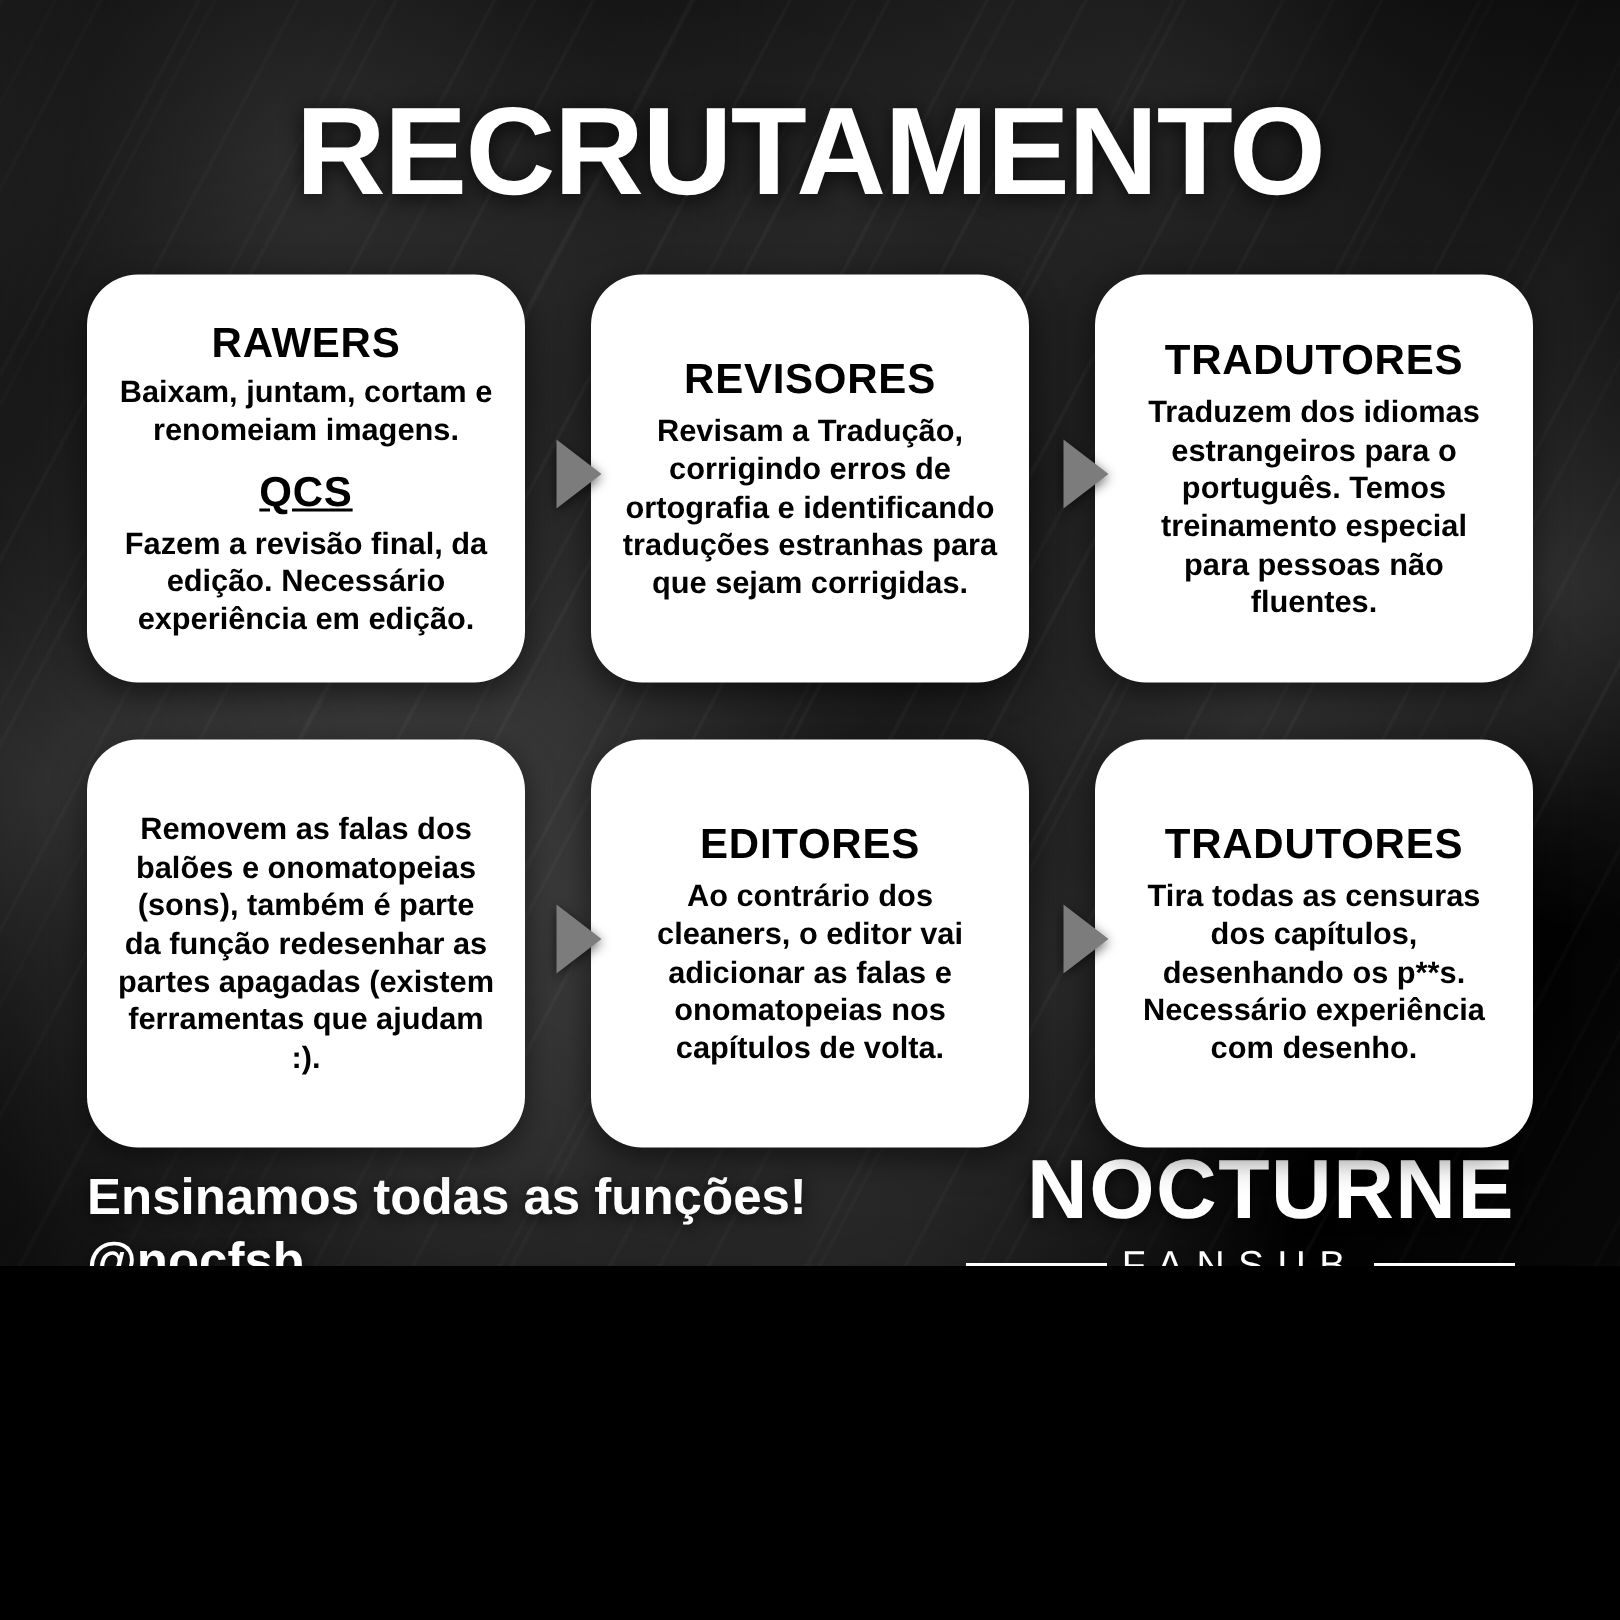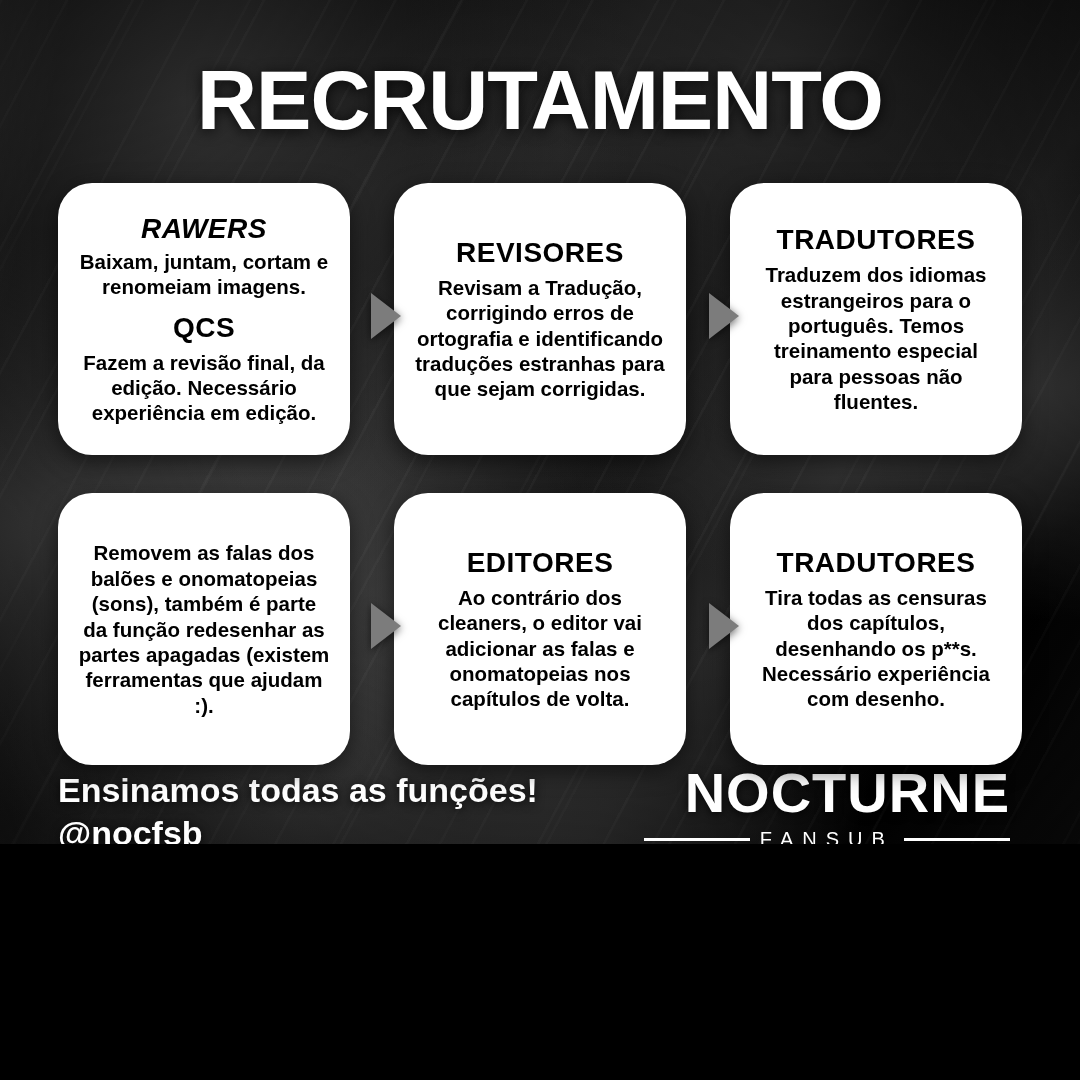--- a/index.html
+++ b/index.html
@@ -100,29 +100,30 @@
     text-align: center;
     color: #000;
     box-shadow: 0 6px 22px rgba(0,0,0,.55);
   }
   .card-title {
     font-size: 28px;
     font-weight: 700;
     letter-spacing: .5px;
     margin-bottom: 6px;
   }
-  .card-title.small-gap { margin-bottom: 4px; font-style: italic; }
+  .card-title.small-gap { margin-bottom: 4px; }
   .card-body {
     font-size: 20.5px;
     line-height: 1.24;
     font-weight: 700;
     padding: 0 6px;
   }
   .card-title.second {
     margin-top: 12px;
+    text-decoration: underline;
   }
 
   
   .arrow {
     position: absolute;
     width: 0;
     height: 0;
     border-top: 23px solid transparent;
     border-bottom: 23px solid transparent;
     border-left: 30px solid #7c7c7c;
@@ -172,21 +173,21 @@
     display: flex;
     align-items: center;
     gap: 10px;
   }
   .logo-rule {
     flex: 1;
     height: 3px;
     background: #fff;
   }
   .logo-sub {
-    font-size: 20px;
+    font-size: 26px;
     letter-spacing: 9px;
     font-weight: 400;
     white-space: nowrap;
   }
 </style>
 </head>
 <body>
 
 <div class="poster">
   <div class="bg"></div>

